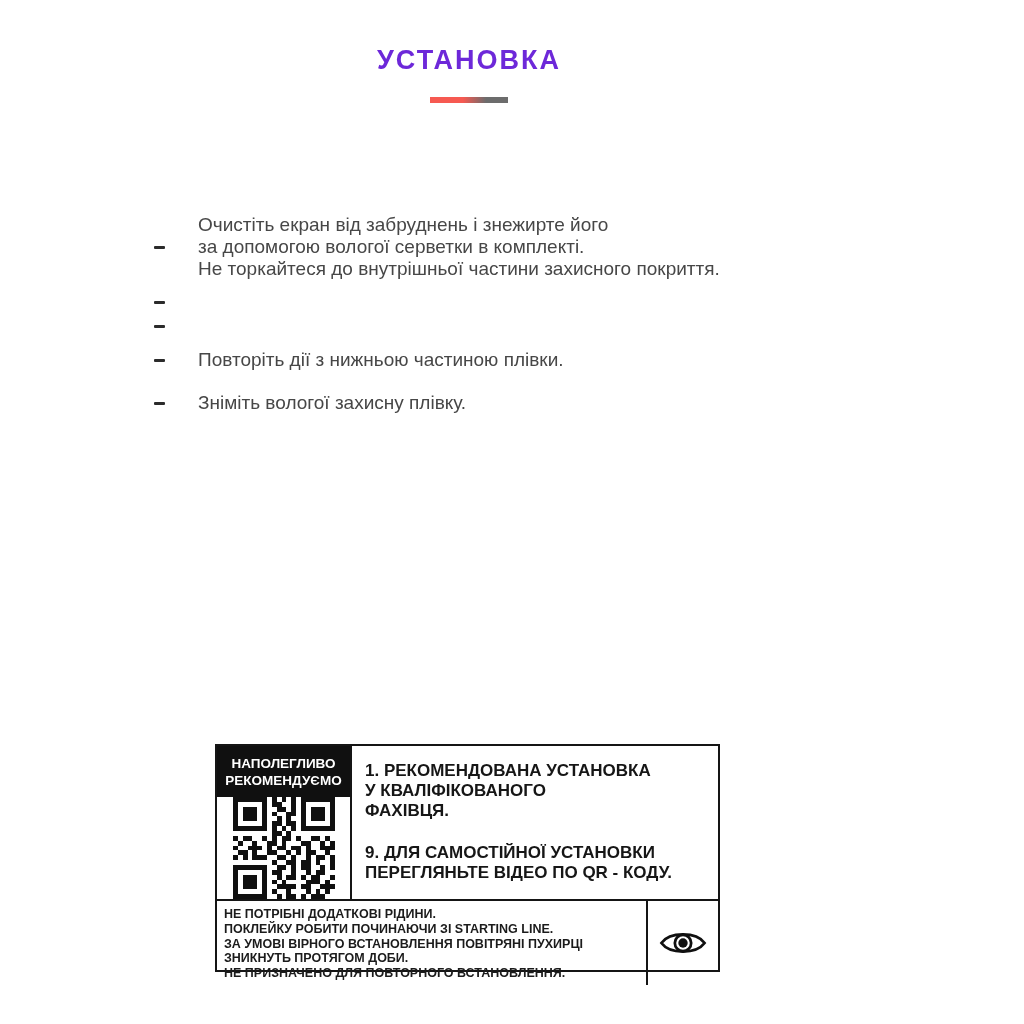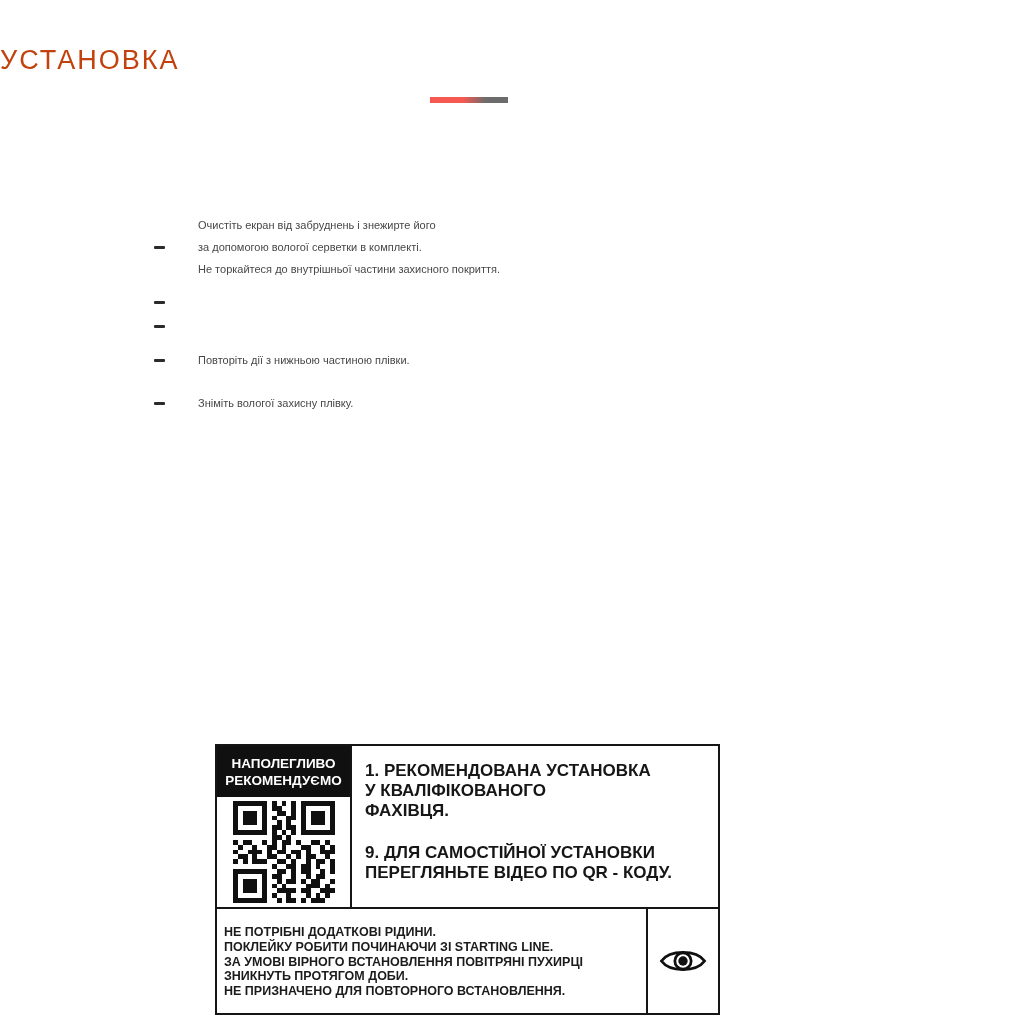--- a/index.html
+++ b/index.html
@@ -11,50 +11,51 @@
     overflow: hidden;
   }
   .content {
     position: absolute; left: 0; top: 0;
     width: 938px; height: 1024px;
   }
 
   
   .page-title {
     position: absolute; top: 45px; left: 0; width: 100%;
-    font-size: 27px; font-weight: 400; letter-spacing: 2px;
-    color: #c2410c;
+    text-align: center;
+    font-size: 27px; font-weight: 700; letter-spacing: 2px;
+    color: #6d28d9;
   }
   .divider {
     position: absolute; top: 97px; left: 50%;
     width: 78px; height: 6px; margin-left: -39px;
     background: linear-gradient(to right, #f65951 0%, #f65951 42%, #6c6c6c 72%, #6c6c6c 100%);
   }
 
   
   .instructions {
     position: absolute; left: 154px; top: 214px; width: 760px;
   }
   .instruction-item {
     display: flex; align-items: center;
     margin-bottom: 21px;
   }
   .dash-col { width: 44px; flex: 0 0 44px; display: flex; align-items: center; }
   .dash {
     width: 11px; height: 3px; background: #2b2b2b; border-radius: 1px;
   }
   .instruction-text {
-    font-size: 11px; line-height: 22px; color: #474747;
+    font-size: 19px; line-height: 22px; color: #474747;
     white-space: pre-line;
   }
 
   
   .rec-box {
     position: absolute; left: 215px; top: 744px;
-    width: 505px; height: 271px;
+    width: 505px; height: 228px;
     border: 2px solid #151515;
     display: flex; flex-direction: column;
     background: #ffffff;
   }
   .rec-top {
     display: flex; height: 163px; border-bottom: 2px solid #151515;
   }
   .rec-left {
     width: 135px; flex: 0 0 135px;
     border-right: 2px solid #151515;

